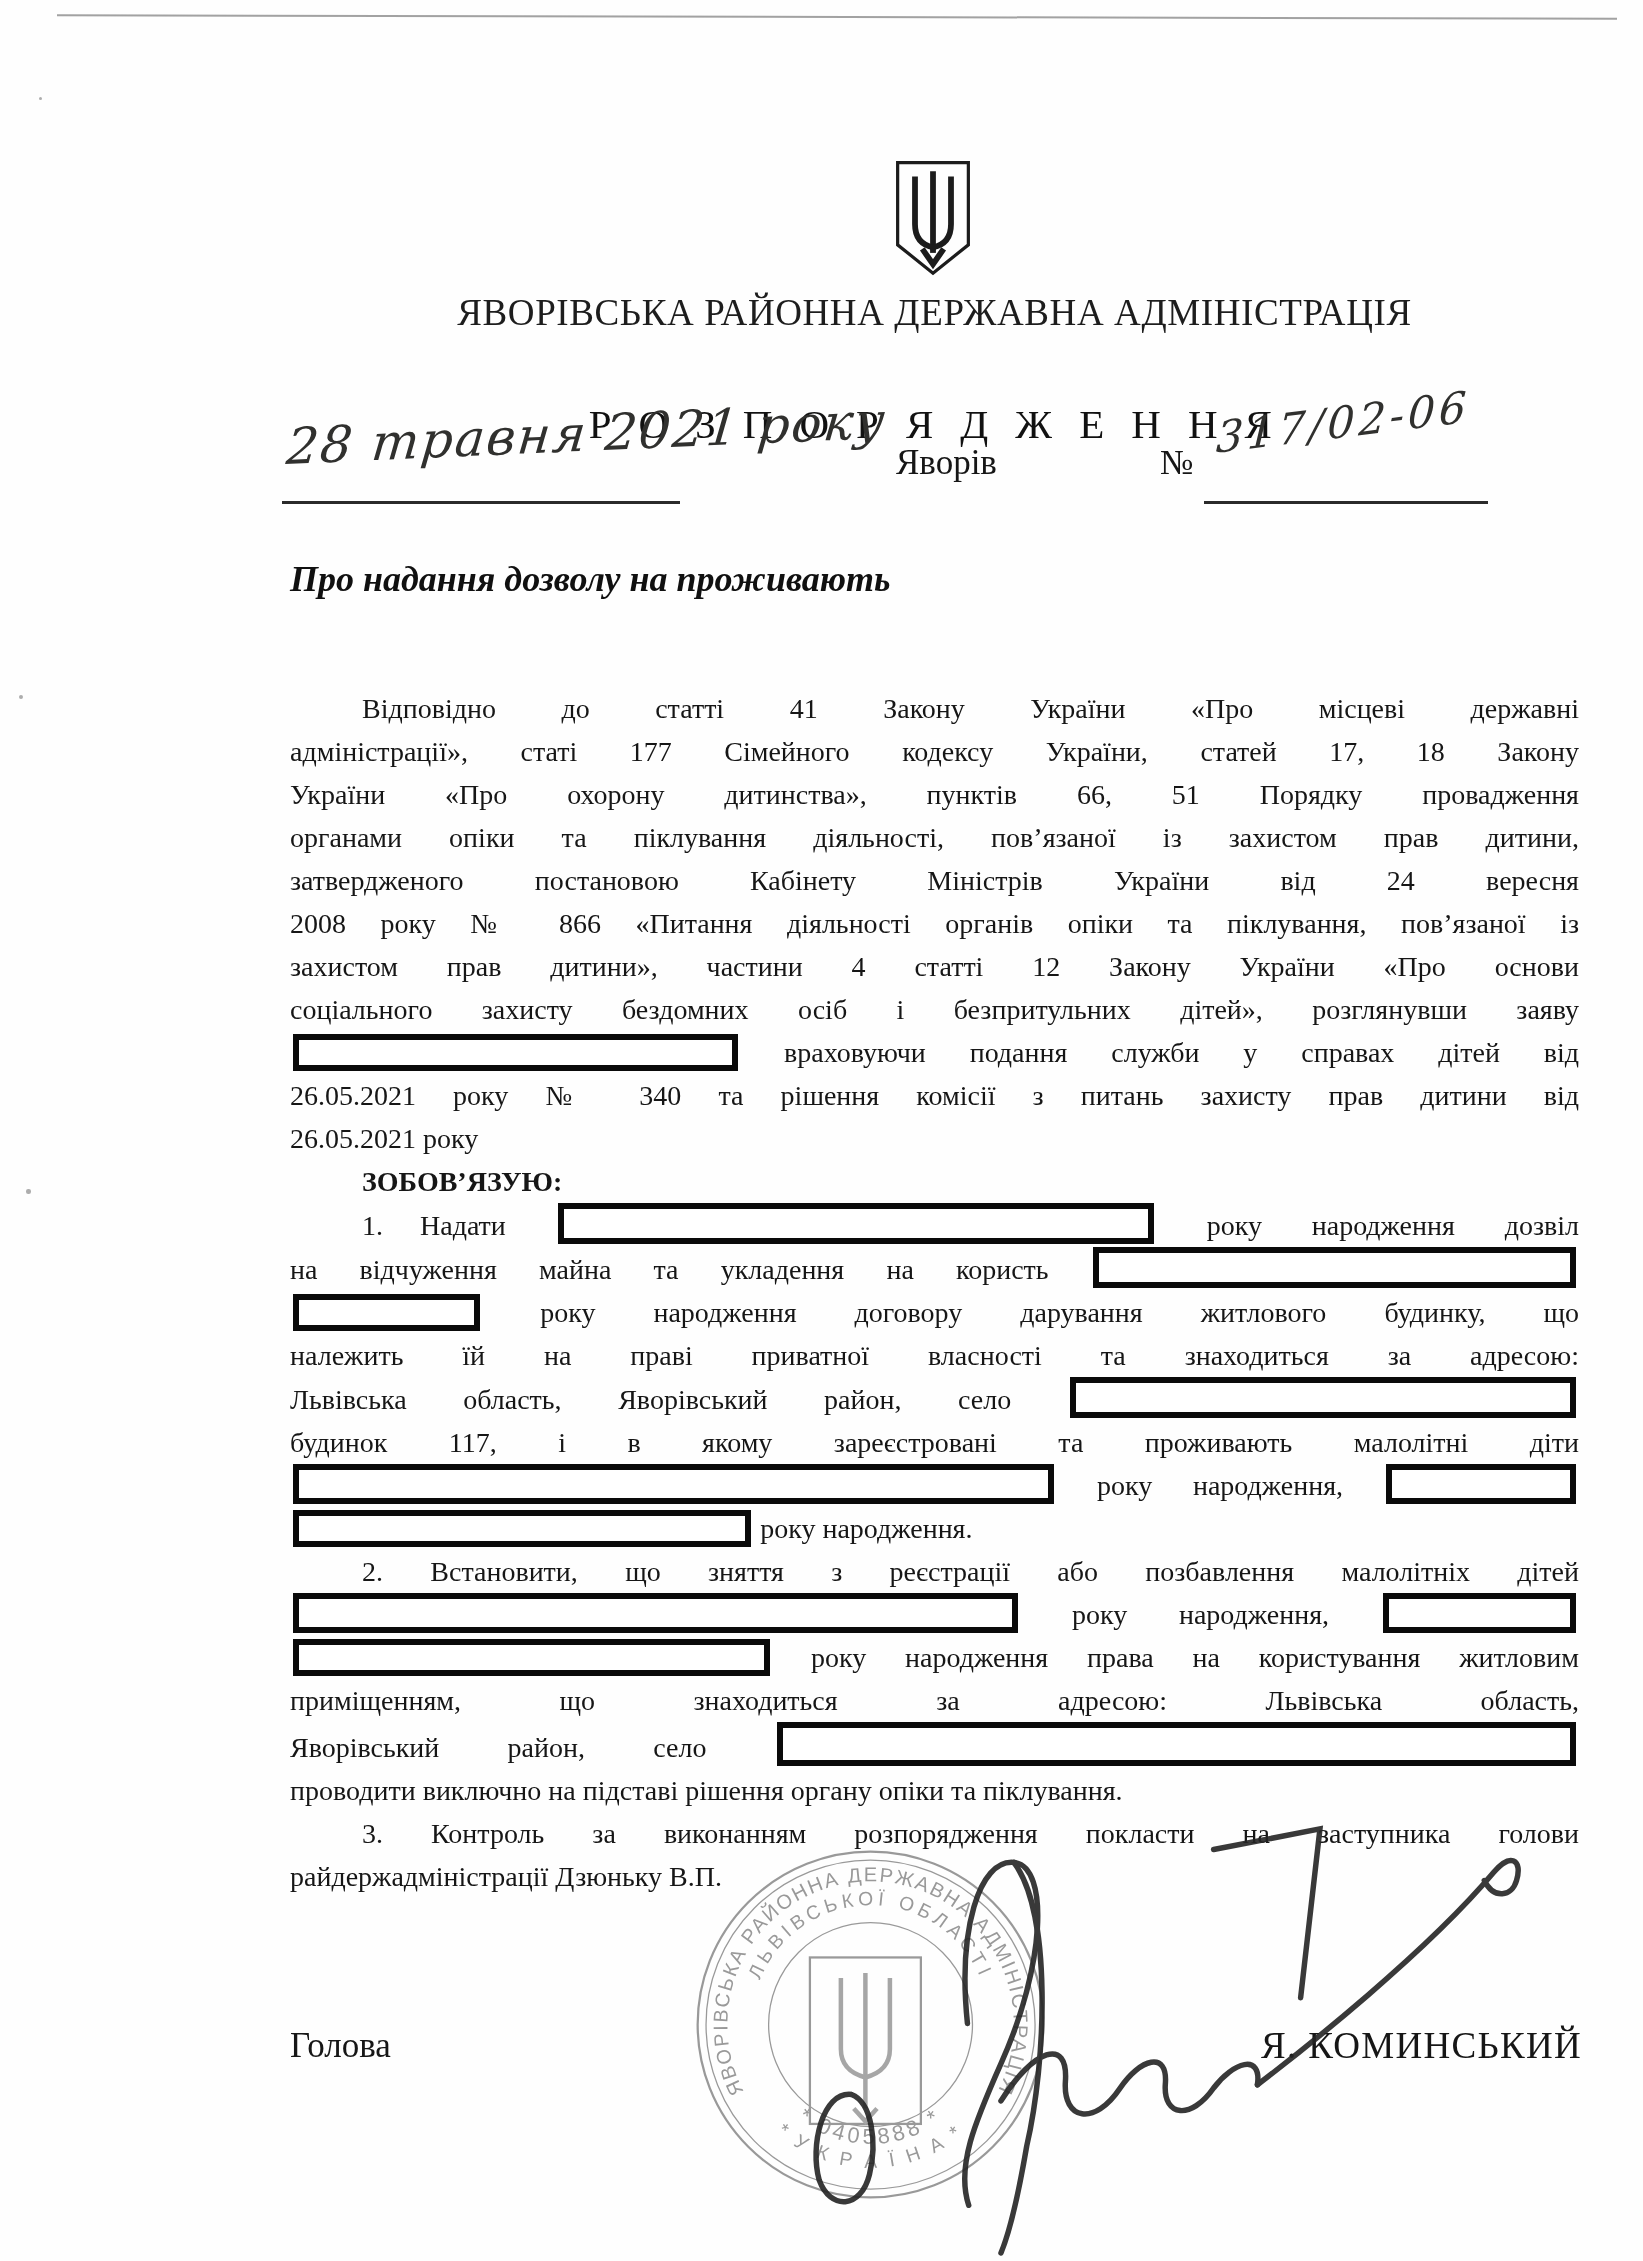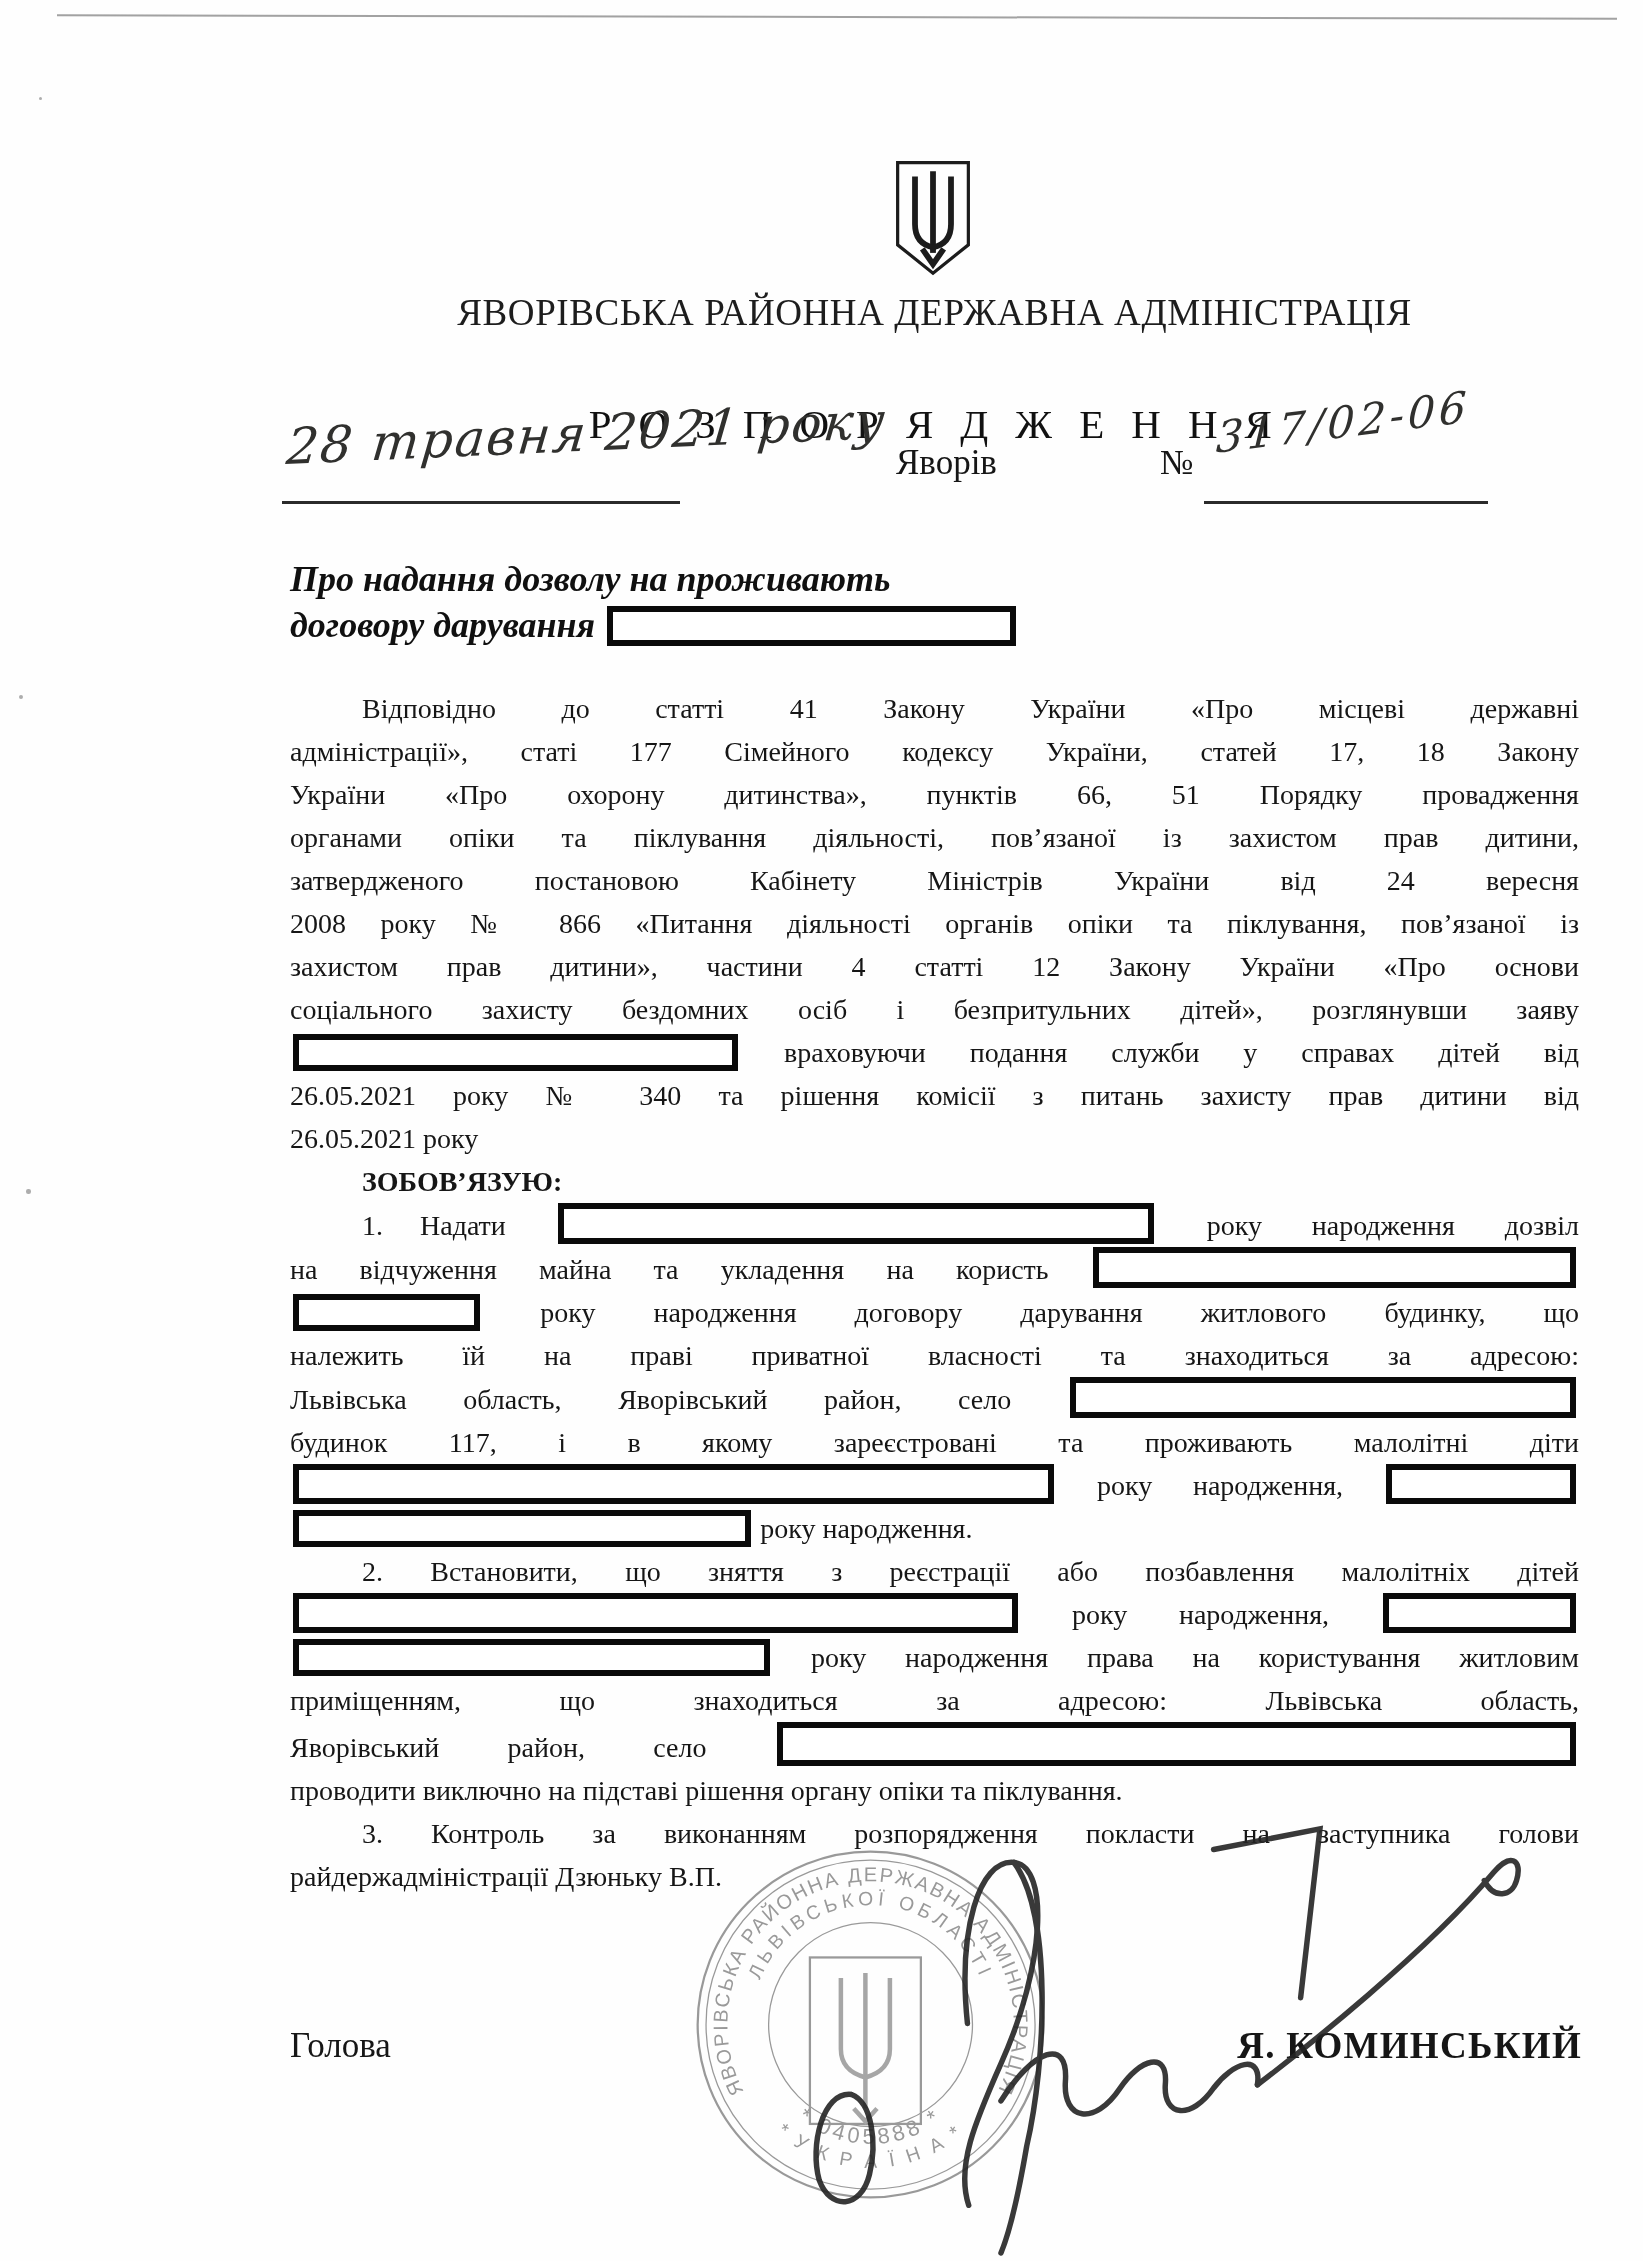--- a/index.html
+++ b/index.html
@@ -38,21 +38,21 @@
   .ind{padding-left:72px;}
   .mt{}
   .b{font-weight:bold;}
   .rbox{display:inline-block;box-sizing:border-box;background:#fff;border:6.4px solid #0a0a0a;
         vertical-align:-9px;margin:0 2.6px;}
   .gap{display:inline-block;}
   
   .footer-row{position:absolute;left:290px;top:2024px;width:1292px;display:flex;
               justify-content:space-between;align-items:center;z-index:1;}
   .pos-title{font-size:35px;}
-  .sig-name{font-size:37px;font-weight:bold;letter-spacing:1.3px;}
+  .sig-name{font-size:37px;font-weight:normal;letter-spacing:1.3px;}
   
   .stamp{position:absolute;left:677px;top:1831px;z-index:2;}
   .stamp text{font-family:"Liberation Sans",sans-serif;fill:#8c8c8c;}
   .signature{position:absolute;left:774px;top:1798px;z-index:3;}
 </style>
 </head>
 <body>
 
 <div class="page">
 
@@ -78,21 +78,20 @@
 
   <div class="hand hand-date">28 травня 2021 року</div>
   <div class="date-underline"></div>
   <div class="place">Яворів</div>
   <div class="num-label">№</div>
   <div class="num-underline"></div>
   <div class="hand hand-number">317/02-06</div>
 
   <div class="subject">
       <div class="bl l">Про надання дозволу на проживають</div>
-      <div class="bl l">договору дарування <span class="rbox" style="width: 409px; height: 40px;"></span></div>
     </div>
 
   <div class="bodyflow">
       <div class="bl j ind">Відповідно до статті 41 Закону України «Про місцеві державні</div>
       <div class="bl j">адміністрації», статі 177 Сімейного кодексу України, статей 17, 18 Закону</div>
       <div class="bl j">України «Про охорону дитинства», пунктів 66, 51 Порядку провадження</div>
       <div class="bl j">органами опіки та піклування діяльності, пов’язаної із захистом прав дитини,</div>
       <div class="bl j">затвердженого постановою Кабінету Міністрів України від 24 вересня</div>
       <div class="bl j">2008 року № 866 «Питання діяльності органів опіки та піклування, пов’язаної із</div>
       <div class="bl j">захистом прав дитини», частини 4 статті 12 Закону України «Про основи</div>

